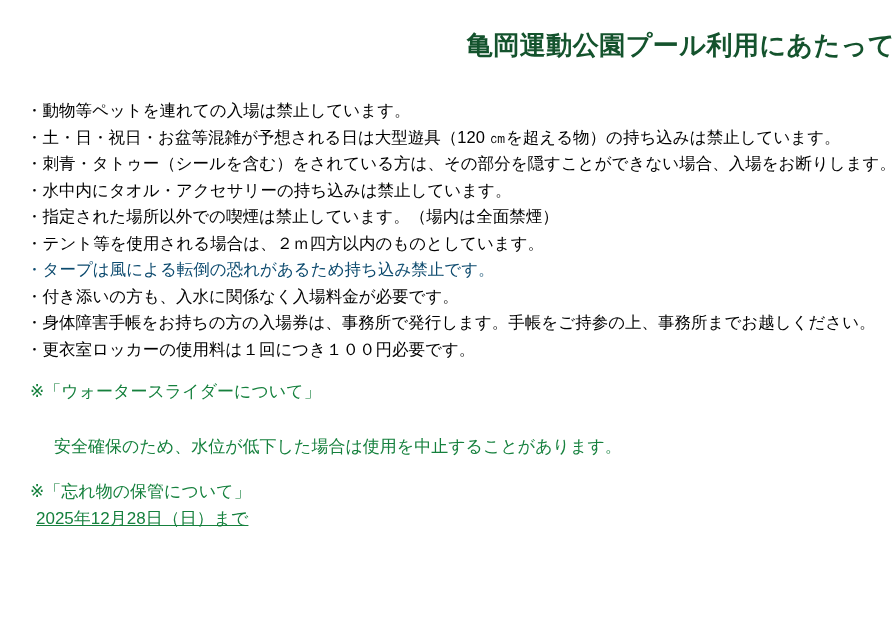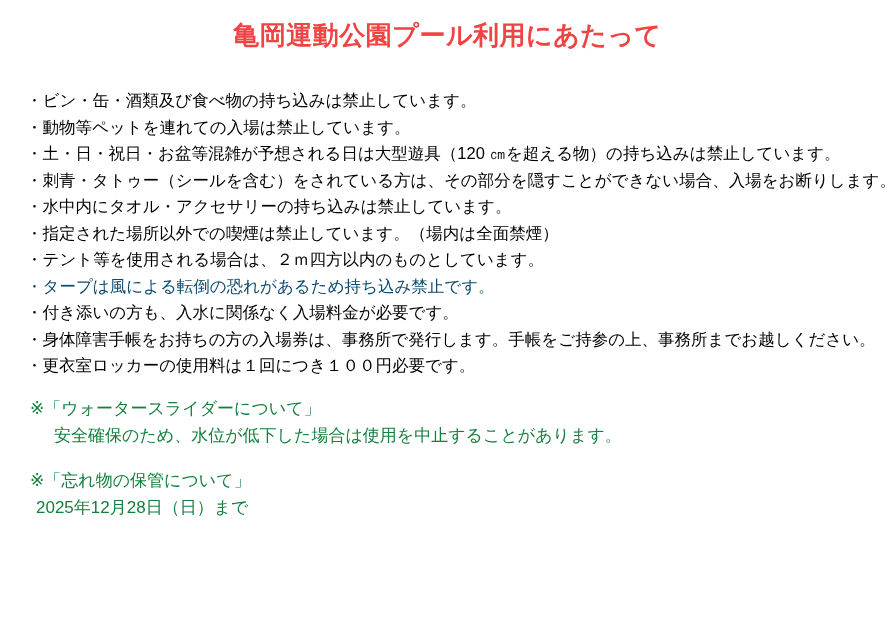--- a/index.html
+++ b/index.html
@@ -15,27 +15,27 @@
     overflow: hidden;
     position: relative;
   }
   .page {
     width: 895px;
     height: 626px;
     position: relative;
     box-sizing: border-box;
   }
   .title {
-    text-align: center;
+    text-align: right;
     font-size: 26px;
     font-weight: bold;
     letter-spacing: 0.5px;
-    margin-top: 18px;
+    margin-top: 28px;
     margin-bottom: 0;
-    color: #ef4444;
+    color: #14532d;
   }
   .rules {
     margin-top: 34px;
     padding-left: 26px;
     padding-right: 18px;
   }
   .rule-line {
     font-size: 16.5px;
     line-height: 26.5px;
     color: #000;
@@ -49,37 +49,38 @@
     padding-left: 30px;
   }
   .note-line {
     font-size: 17px;
     line-height: 27px;
     color: #15803d;
     white-space: nowrap;
   }
   .note-line.indent1 {
     padding-left: 24px;
+    margin-top: 28px;
   }
   .note-line.gap-top {
     margin-top: 18px;
   }
   .note-line.small-indent {
     padding-left: 6px;
+    text-decoration: underline;
   }
 </style>
 </head>
 <body>
 
 <div class="page">
 
   <h1 class="title">亀岡運動公園プール利用にあたって</h1>
 
   <div class="rules">
-    <div class="rule-line">・ビン・缶・酒類及び食べ物の持ち込みは禁止しています。</div>
     <div class="rule-line">・動物等ペットを連れての入場は禁止しています。</div>
     <div class="rule-line">・土・日・祝日・お盆等混雑が予想される日は大型遊具（120 ㎝を超える物）の持ち込みは禁止しています。</div>
     <div class="rule-line">・刺青・タトゥー（シールを含む）をされている方は、その部分を隠すことができない場合、入場をお断りします。</div>
     <div class="rule-line">・水中内にタオル・アクセサリーの持ち込みは禁止しています。</div>
     <div class="rule-line">・指定された場所以外での喫煙は禁止しています。（場内は全面禁煙）</div>
     <div class="rule-line">・テント等を使用される場合は、２ｍ四方以内のものとしています。</div>
     <div class="rule-line red">・タープは風による転倒の恐れがあるため持ち込み禁止です。</div>
     <div class="rule-line">・付き添いの方も、入水に関係なく入場料金が必要です。</div>
     <div class="rule-line">・身体障害手帳をお持ちの方の入場券は、事務所で発行します。手帳をご持参の上、事務所までお越しください。</div>
     <div class="rule-line">・更衣室ロッカーの使用料は１回につき１００円必要です。</div>

